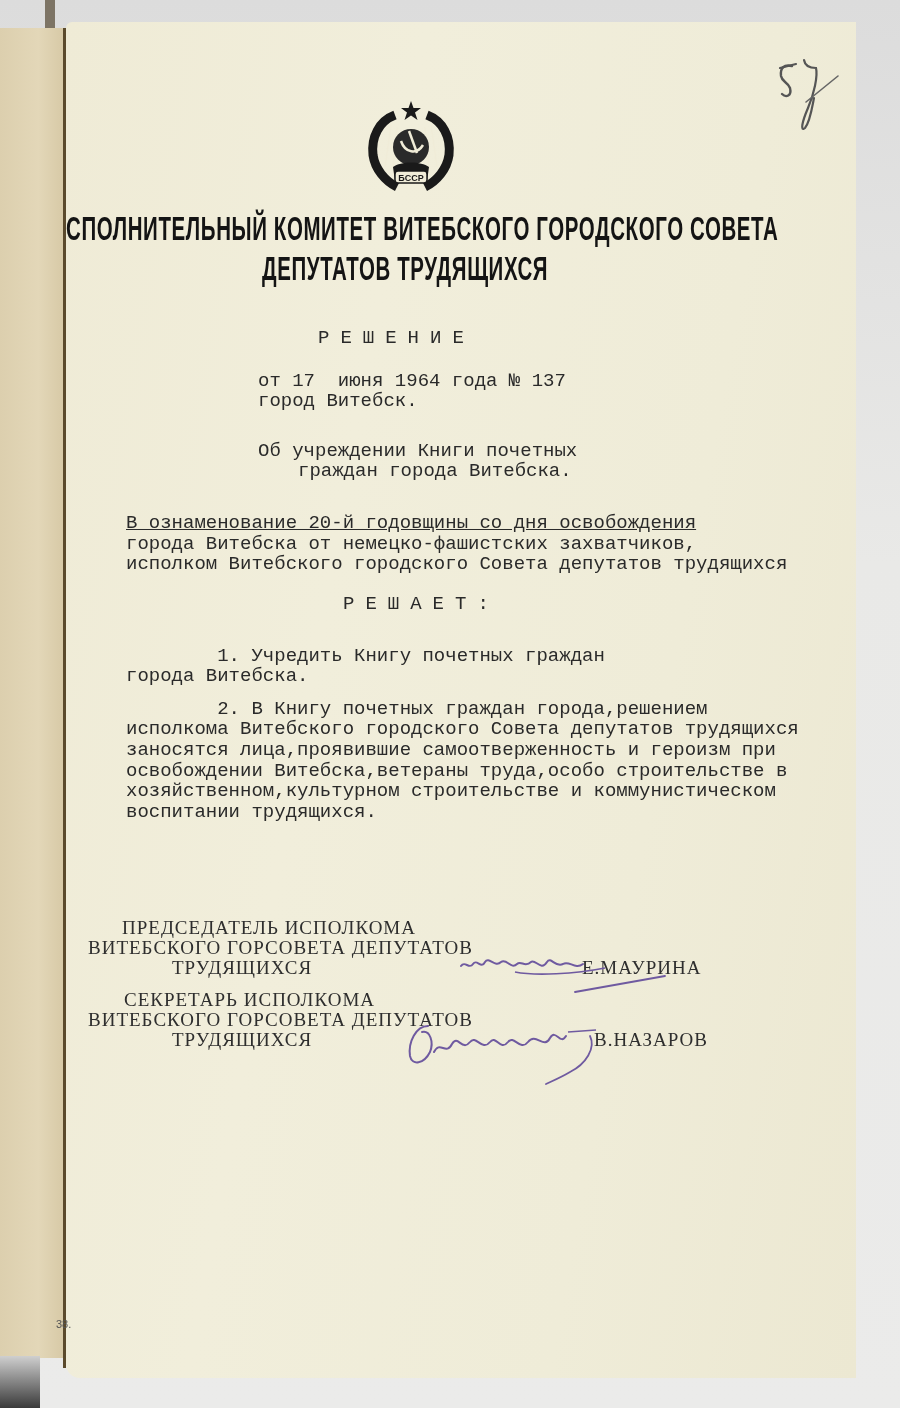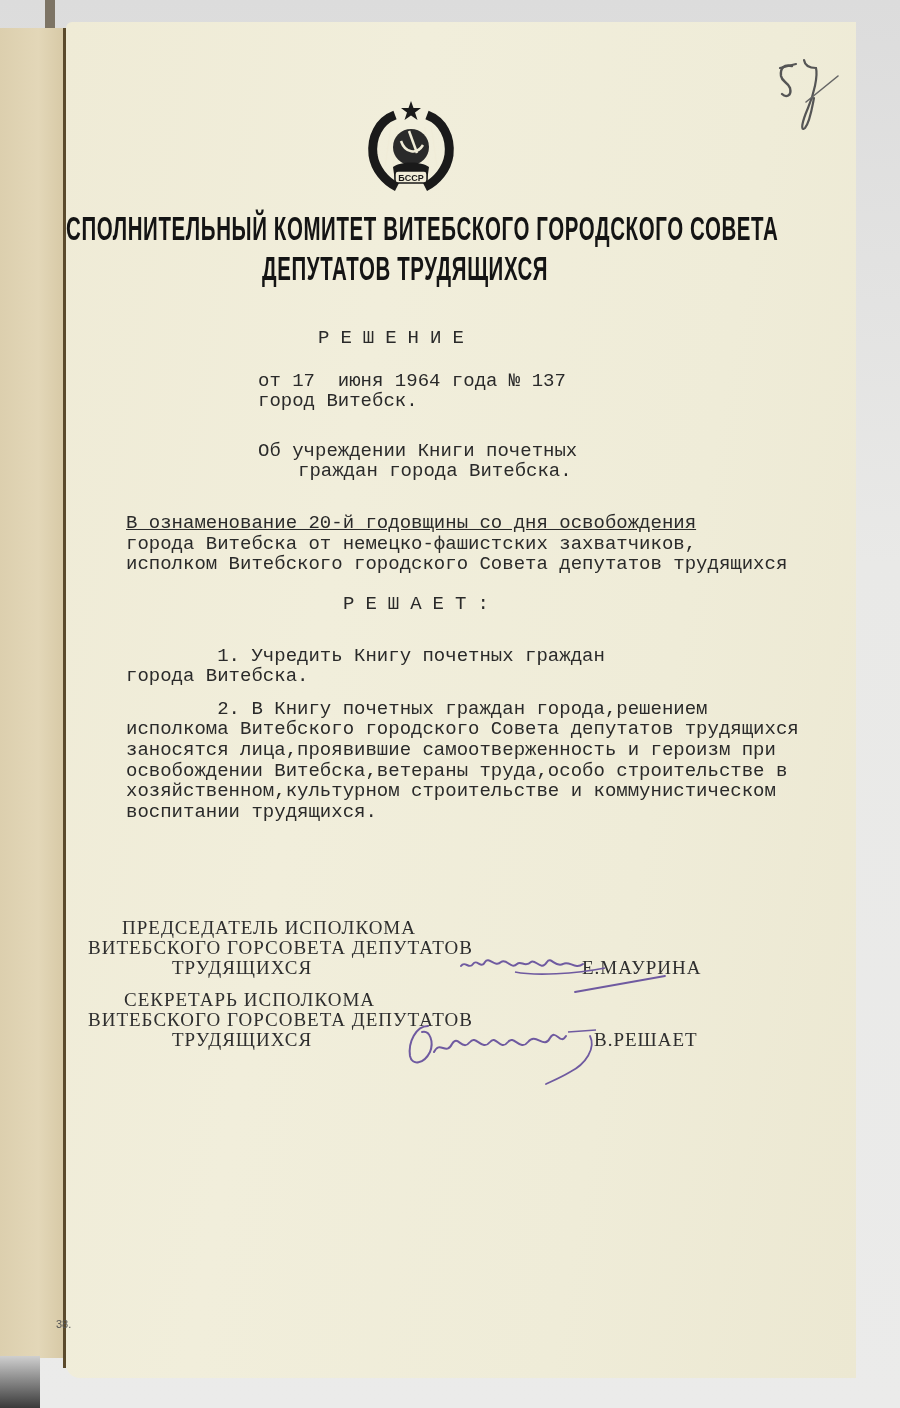--- a/index.html
+++ b/index.html
@@ -127,21 +127,21 @@
 <div class="tw sig-text" style="left:582px; top:958px;">Е.МАУРИНА</div>
 <svg class="signature" style="left:455px; top:948px; width:230px; height:50px;" viewBox="0 0 230 50">
   <path d="M6 18 C10 12 14 22 18 16 C22 10 26 22 30 14 C34 8 40 20 46 14 C52 10 56 22 62 16 C66 12 70 20 76 14 C80 10 86 24 92 14 C96 8 100 20 108 16 C114 12 120 22 128 16" fill="none" stroke="#6f5aa0" stroke-width="2" stroke-linecap="round"></path>
   <path d="M60 24 C80 28 120 26 150 20" fill="none" stroke="#6f5aa0" stroke-width="1.6"></path>
   <path d="M120 44 L210 28" fill="none" stroke="#6f5aa0" stroke-width="1.8" stroke-linecap="round"></path>
 </svg>
 
 <div class="tw sig-text" style="left:124px; top:990px;">СЕКРЕТАРЬ ИСПОЛКОМА</div>
 <div class="tw sig-text" style="left:88px; top:1010px;">ВИТЕБСКОГО ГОРСОВЕТА ДЕПУТАТОВ</div>
 <div class="tw sig-text" style="left:172px; top:1030px;">ТРУДЯЩИХСЯ</div>
-<div class="tw sig-text" style="left:594px; top:1030px;">В.РЕШАЕТ</div>
+<div class="tw sig-text" style="left:594px; top:1030px;">В.НАЗАРОВ</div>
 <svg class="signature" style="left:400px; top:1012px; width:220px; height:80px;" viewBox="0 0 220 80">
   <path d="M28 14 C16 14 8 30 10 44 C12 54 24 52 30 40 C34 30 30 18 22 20" fill="none" stroke="#6f5aa0" stroke-width="2" stroke-linecap="round"></path>
   <path d="M34 40 C40 28 46 44 52 32 C58 22 62 40 70 30 C76 22 82 40 90 30 C96 22 100 40 108 30 C114 22 120 40 128 30 C136 20 144 38 150 26 C156 16 160 34 166 24" fill="none" stroke="#6f5aa0" stroke-width="2" stroke-linecap="round"></path>
   <path d="M168 20 L196 18" fill="none" stroke="#6f5aa0" stroke-width="1.6"></path>
   <path d="M190 24 C196 36 186 52 170 60 C160 66 150 70 146 72" fill="none" stroke="#6f5aa0" stroke-width="1.8" stroke-linecap="round"></path>
 </svg>
 
 <div class="archive-mark">38.</div>
 
 </body></html>

